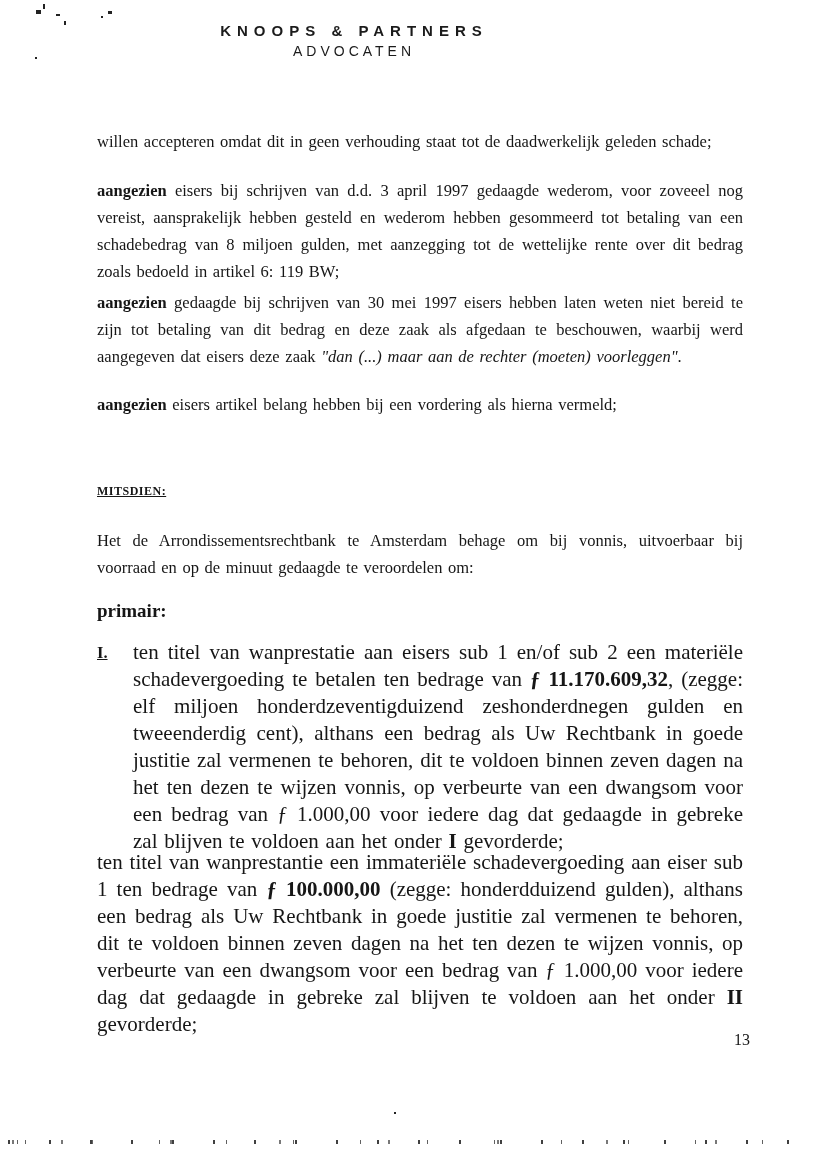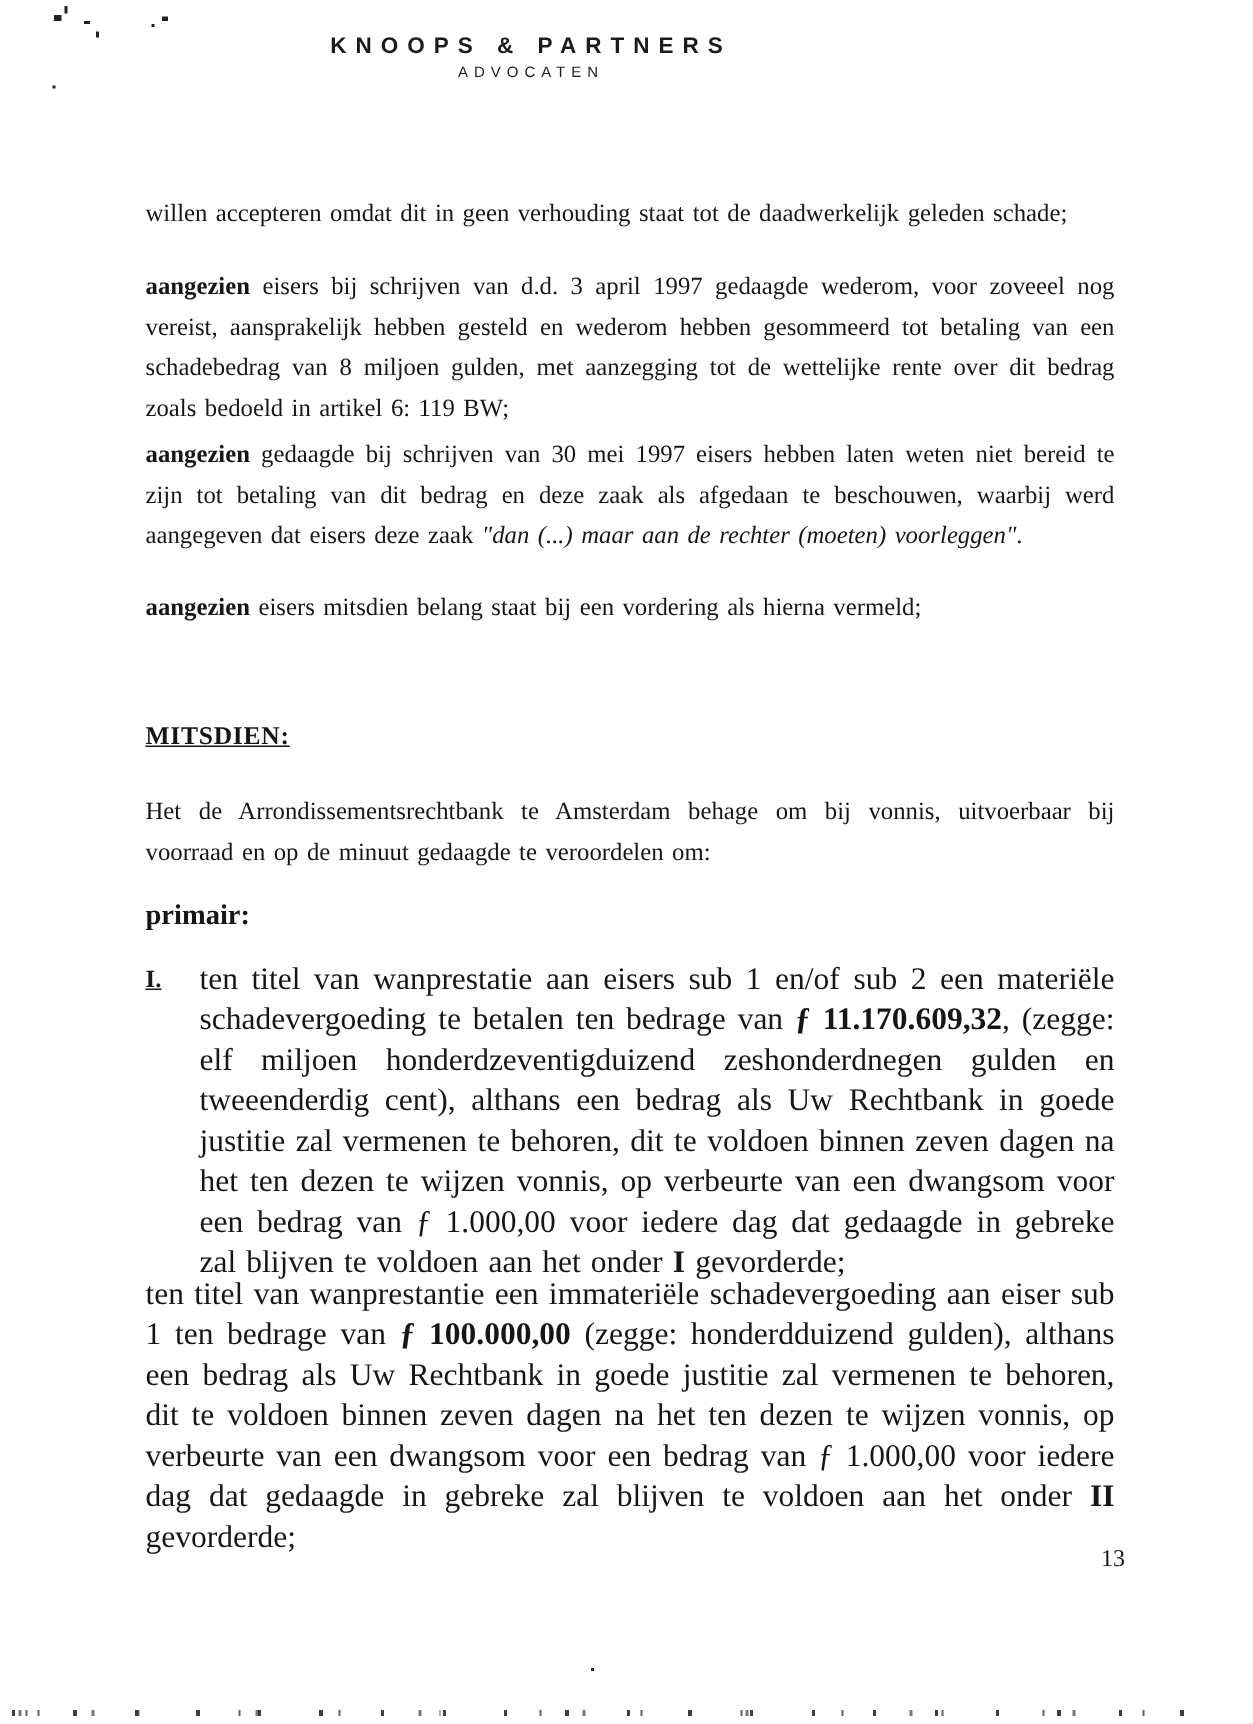--- a/index.html
+++ b/index.html
@@ -13,33 +13,33 @@
     color:#161616;
   }
   
   .letterhead{position:absolute;top:22px;left:0;width:708px;text-align:center;}
   .firm-name{
     font-family:"Liberation Sans","DejaVu Sans",sans-serif;
     font-size:15px;font-weight:bold;letter-spacing:6px;color:#1b1b1b;
   }
   .firm-subtitle{
     font-family:"Liberation Sans","DejaVu Sans",sans-serif;
-    font-size:10px;font-weight:normal;letter-spacing:4px;color:#1b1b1b;margin-top:4px;
+    font-size:14px;font-weight:normal;letter-spacing:4px;color:#1b1b1b;margin-top:4px;
   }
   
   .para{
     position:absolute;left:97px;width:646px;
     font-size:16.5px;line-height:27px;text-align:justify;
     margin:0;word-spacing:1.5px;
   }
   .bu{font-weight:bold;}
   .it{font-style:italic;}
   .heading{
     position:absolute;left:97px;margin:0;
-    font-size:17px;line-height:20px;font-weight:bold;text-decoration:underline;
+    font-size:12px;line-height:20px;font-weight:bold;text-decoration:underline;
     letter-spacing:0.5px;
   }
   .sublabel{
     position:absolute;left:97px;margin:0;
     font-size:19px;line-height:20px;font-weight:bold;
   }
   .claim{
     position:absolute;left:97px;width:646px;display:flex;margin:0;
   }
   .claim-num{
@@ -82,21 +82,21 @@
     <div class="firm-name">KNOOPS &amp; PARTNERS</div>
     <div class="firm-subtitle">ADVOCATEN</div>
   </header>
 
   <p class="para" style="top:128px;">willen accepteren omdat dit in geen verhouding staat tot de daadwerkelijk geleden schade;</p>
 
   <p class="para" style="top:177px;"><span class="bu">aangezien</span><span> eisers bij schrijven van d.d. 3 april 1997 gedaagde wederom, voor zoveeel nog vereist, aansprakelijk hebben gesteld en wederom hebben gesommeerd tot betaling van een schadebedrag van 8 miljoen gulden, met aanzegging tot de wettelijke rente over dit bedrag zoals bedoeld in artikel 6: 119 BW;</span></p>
 
   <p class="para" style="top:289px;"><span class="bu">aangezien</span><span> gedaagde bij schrijven van 30 mei 1997 eisers hebben laten weten niet bereid te zijn tot betaling van dit bedrag en deze zaak als afgedaan te beschouwen, waarbij werd aangegeven dat eisers deze zaak </span><span class="it">"dan (...) maar aan de rechter (moeten) voorleggen"</span><span>.</span></p>
 
-  <p class="para" style="top:391px;"><span class="bu">aangezien</span><span> eisers mitsdien belang staat bij een vordering als hierna vermeld;</span></p>
+  <p class="para" style="top:391px;"><span class="bu">aangezien</span><span> eisers artikel belang hebben bij een vordering als hierna vermeld;</span></p>
 
   <p class="heading" style="top:481px;">MITSDIEN:</p>
 
   <p class="para" style="top:527px;">Het de Arrondissementsrechtbank te Amsterdam behage om bij vonnis, uitvoerbaar bij voorraad en op de minuut gedaagde te veroordelen om:</p>
 
   <p class="sublabel" style="top:601px;">primair:</p>
 
   <div class="claim" style="top:639px;">
     <div class="claim-num">I.</div>
     <div class="claim-body"><span>ten titel van wanprestatie aan eisers sub 1 en/of sub 2 een materiële schadevergoeding te betalen ten bedrage van </span><span class="bu">ƒ 11.170.609,32</span><span>, (zegge: elf miljoen honderdzeventigduizend zeshonderdnegen gulden en tweeenderdig cent), althans een bedrag als Uw Rechtbank in goede justitie zal vermenen te behoren, dit te voldoen binnen zeven dagen na het ten dezen te wijzen vonnis, op verbeurte van een dwangsom voor een bedrag van ƒ 1.000,00 voor iedere dag dat gedaagde in gebreke zal blijven te voldoen aan het onder </span><span class="bu">I</span><span> gevorderde;</span></div>

